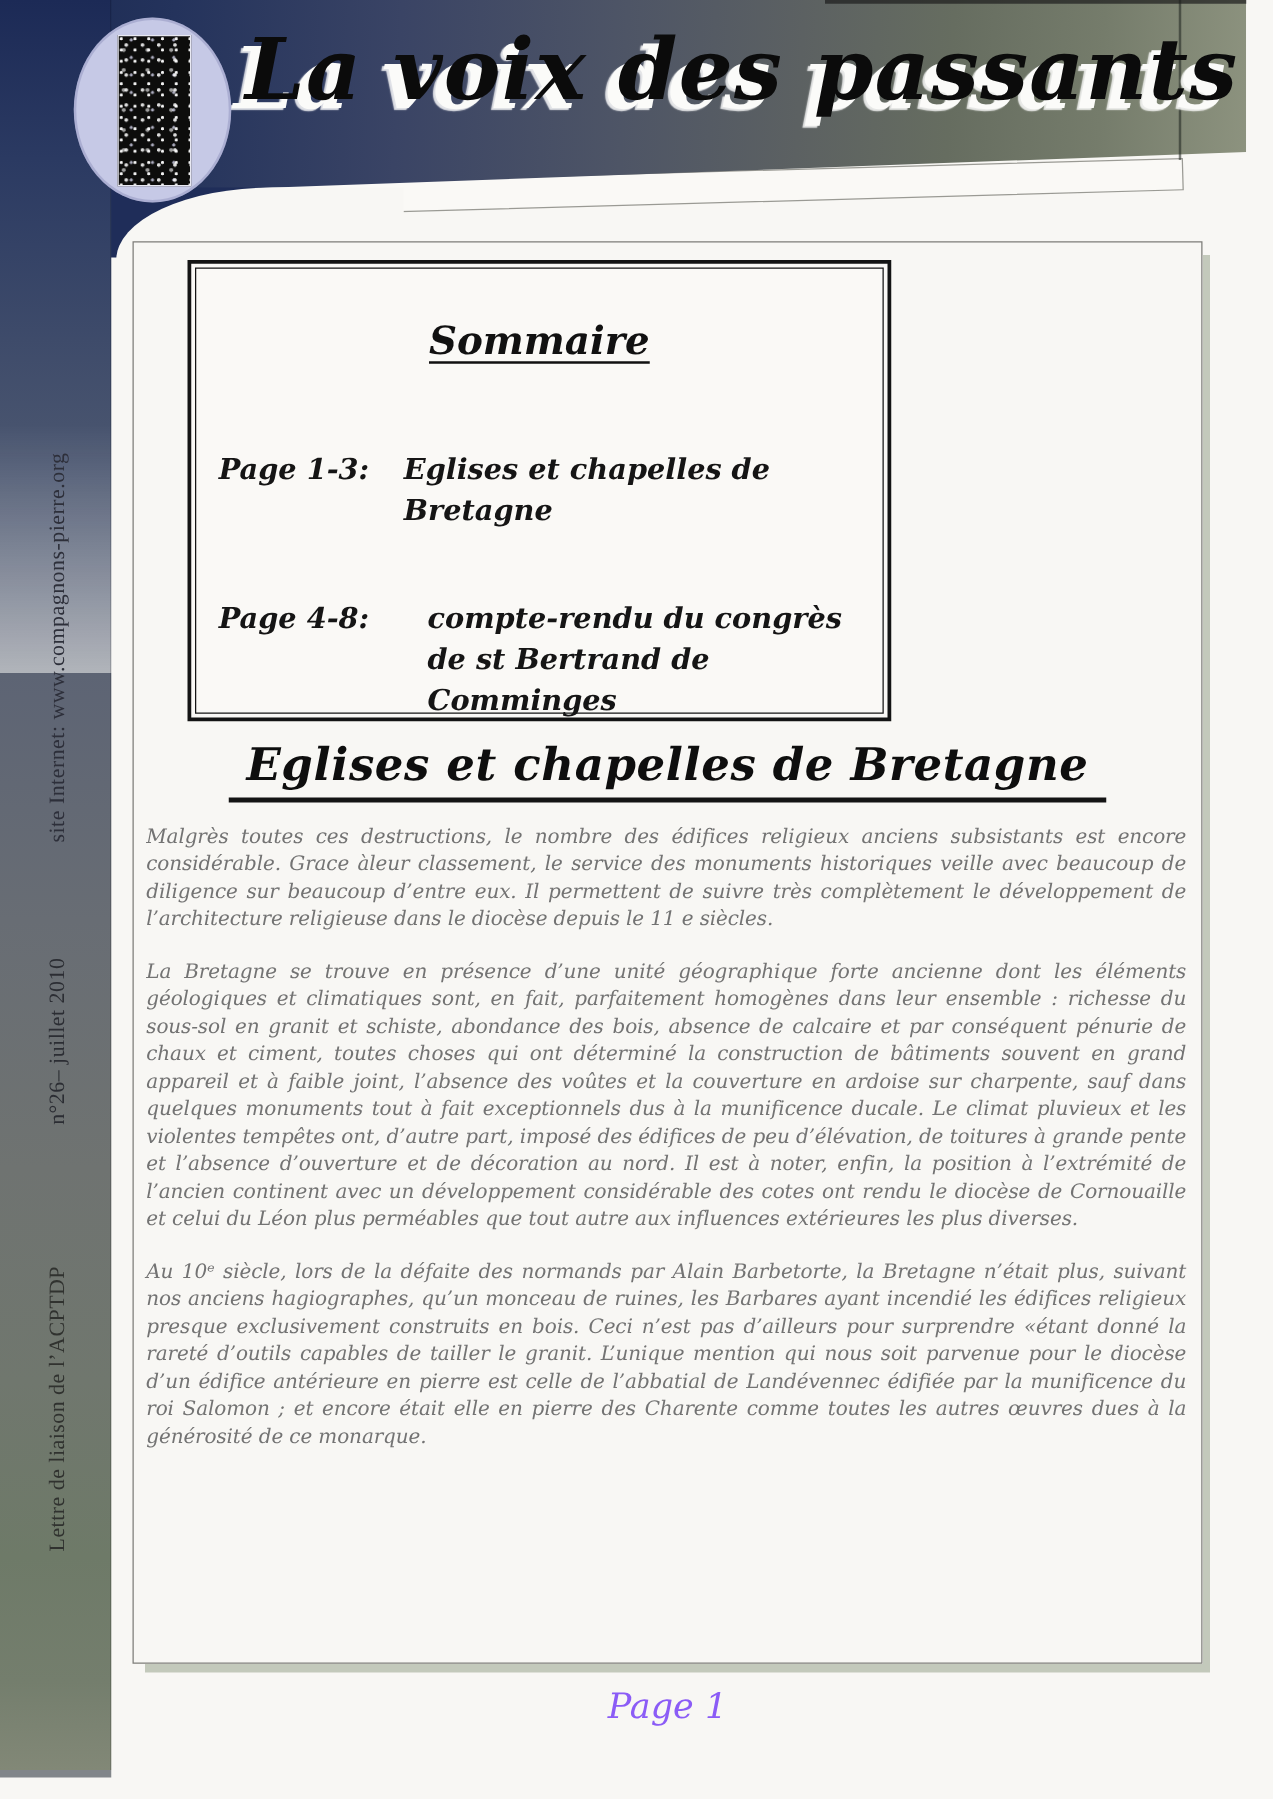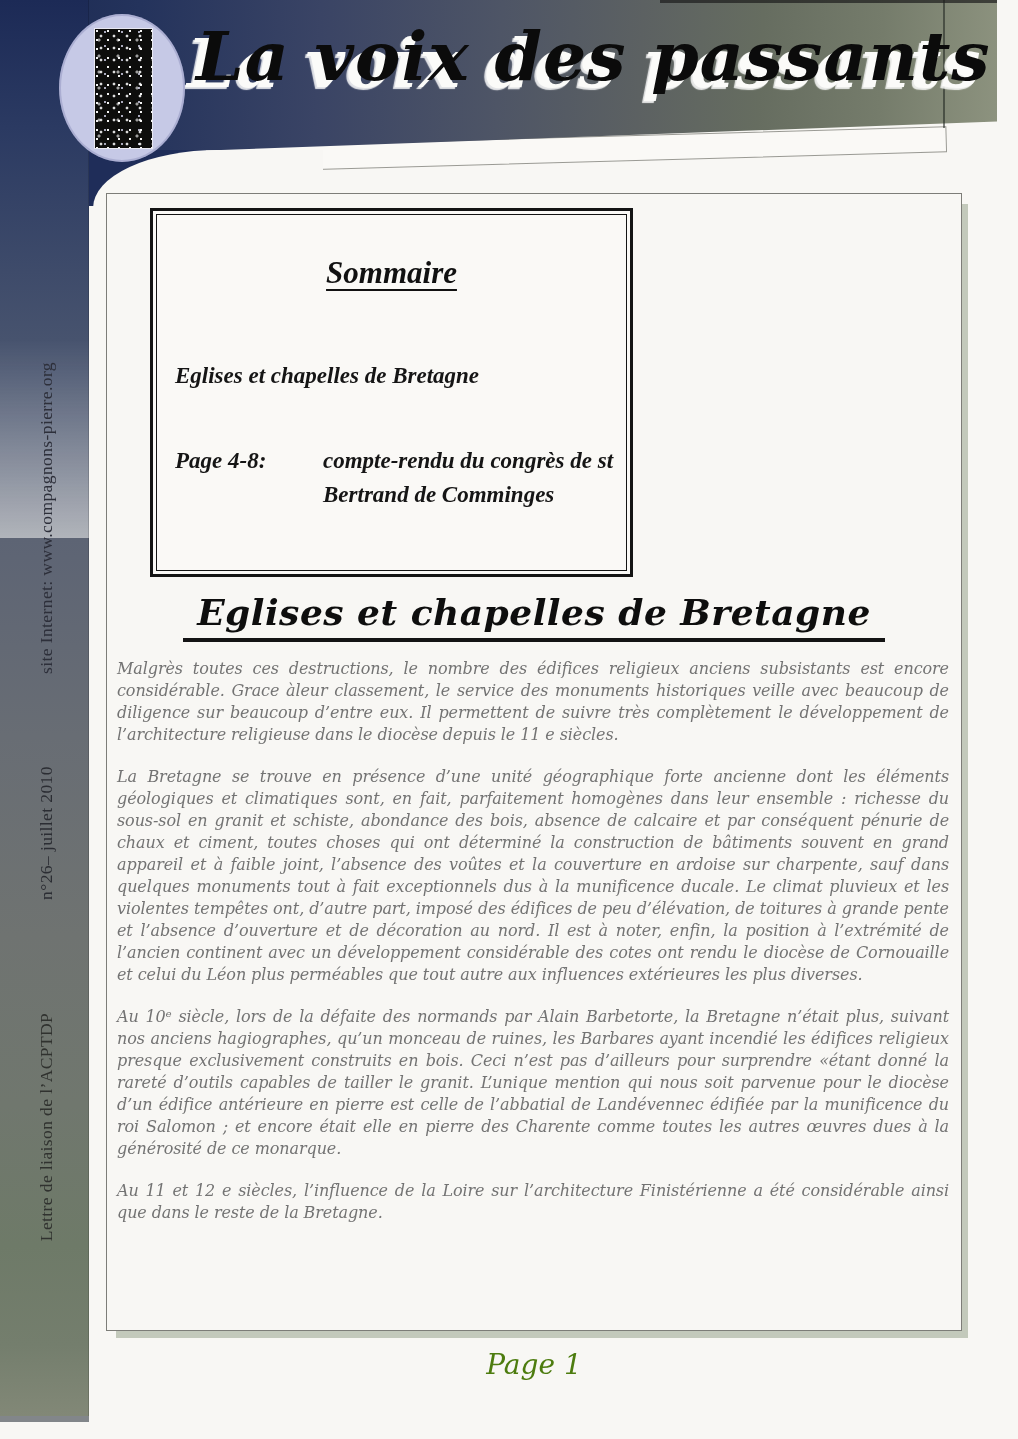--- a/index.html
+++ b/index.html
@@ -56,46 +56,46 @@
       radial-gradient(circle at 10px 3px,rgba(225,225,250,.75) 1px,transparent 1.5px),
       radial-gradient(circle at 4px 11px,rgba(255,255,255,.6) 1.3px,transparent 1.8px);
     background-size:11px 9px,13px 12px,17px 14px,19px 16px;}
 
   
   .content-frame{position:absolute;left:106px;top:193px;width:856px;height:1138px;
     border:1px solid #7d7d78;z-index:5;background:transparent;
     box-shadow:8px 9px 0 -2px #c3c9bb;box-sizing:border-box;}
 
   
-  .sommaire-outer{position:absolute;left:43px;top:14px;width:483px;height:369px;
-    border:3px solid #141414;box-sizing:border-box;background:#faf9f6;font-family:Liberation Serif, serif;}
+  .sommaire-outer{position:absolute;left:43px;top:14px;width:563px;height:369px;
+    border:3px solid #141414;box-sizing:border-box;background:#faf9f6;}
   .sommaire-inner{position:absolute;inset:3px;border:1px solid #141414;}
   .sommaire-title{margin-top:40px;text-align:center;
     font-style:italic;font-weight:bold;font-size:31px;color:#111;
     text-decoration:underline;text-decoration-thickness:2px;text-underline-offset:6px;}
   .sommaire-row{display:flex;padding-left:18px;font-style:italic;font-weight:bold;
     font-size:23px;color:#151515;line-height:1.45;}
   .sommaire-row.first{margin-top:68px;}
-  .sommaire-row.second{margin-top:52px;}
+  .sommaire-row.second{margin-top:52px;gap:19px;}
   .sommaire-pages{width:148px;flex:none;}
   .sommaire-text{width:395px;}
 
   
   .article{position:absolute;left:0;top:397px;width:100%;}
   .article-heading-wrap{text-align:center;margin:0 0 16px 0;}
   .article-heading{display:inline-block;font-style:italic;font-weight:bold;
     font-size:36px;color:#0e0e0e;padding:0 14px 5px 14px;
     border-bottom:4px solid #141414;letter-spacing:.5px;}
   .article p{margin:0 12px 20px 10px;text-align:justify;
     font-style:italic;font-size:16px;line-height:22px;color:#737373;
     letter-spacing:-0.1px;}
 
   
   .page-number{position:absolute;left:106px;top:1348px;width:856px;
-    text-align:center;font-style:italic;font-size:28px;color:#4d7c0f;z-index:5;}
+    text-align:center;font-style:italic;font-size:28px;color:#8b5cf6;z-index:5;}
 </style>
 </head>
 <body>
 
 <div class="page">
 
   <div class="underbanner-strip"></div>
   <div class="banner"></div>
   <div class="banner-vline"></div>
   <div class="top-streak"></div>
@@ -113,34 +113,34 @@
   <div class="logo-ellipse">
     <div class="logo-stamp"></div>
   </div>
 
   <div class="content-frame">
 
     <div class="sommaire-outer">
       <div class="sommaire-inner">
         <div class="sommaire-title">Sommaire</div>
         <div class="sommaire-row first">
+          <span class="sommaire-pages">Page 1-3:</span>
           <span class="sommaire-text">Eglises et chapelles de Bretagne</span>
         </div>
         <div class="sommaire-row second">
           <span class="sommaire-pages">Page 4-8:</span>
           <span class="sommaire-text">compte-rendu du congrès de st Bertrand de Comminges</span>
         </div>
       </div>
     </div>
 
     <div class="article">
       <div class="article-heading-wrap">
         <span class="article-heading">Eglises et chapelles de Bretagne</span>
       </div>
       <p>Malgrès toutes ces destructions, le nombre des édifices religieux anciens subsistants est encore considérable. Grace àleur classement, le service des monuments historiques veille avec beaucoup de diligence sur beaucoup d’entre eux. Il permettent de suivre très complètement le développement de l’architecture religieuse dans le diocèse depuis le 11 e siècles.</p>
       <p>La Bretagne se trouve en présence d’une unité géographique forte ancienne dont les éléments géologiques et climatiques sont, en fait, parfaitement homogènes dans leur ensemble : richesse du sous-sol en granit et schiste, abondance des bois, absence de calcaire et par conséquent pénurie de chaux et ciment, toutes choses qui ont déterminé la construction de bâtiments souvent en grand appareil et à faible joint, l’absence des voûtes et la couverture en ardoise sur charpente, sauf dans quelques monuments tout à fait exceptionnels dus à la munificence ducale. Le climat pluvieux et les violentes tempêtes ont, d’autre part, imposé des édifices de peu d’élévation, de toitures à grande pente et l’absence d’ouverture et de décoration au nord. Il est à noter, enfin, la position à l’extrémité de l’ancien continent avec un développement considérable des cotes ont rendu le diocèse de Cornouaille et celui du Léon plus perméables que tout autre aux influences extérieures les plus diverses.</p>
       <p>Au 10ᵉ siècle, lors de la défaite des normands par Alain Barbetorte, la Bretagne n’était plus, suivant nos anciens hagiographes, qu’un monceau de ruines, les Barbares ayant incendié les édifices religieux presque exclusivement construits en bois. Ceci n’est pas d’ailleurs pour surprendre «étant donné la rareté d’outils capables de tailler le granit. L’unique mention qui nous soit parvenue pour le diocèse d’un édifice antérieure en pierre est celle de l’abbatial de Landévennec édifiée par la munificence du roi Salomon ; et encore était elle en pierre des Charente comme toutes les autres œuvres dues à la générosité de ce monarque.</p>
-      <p>Au 11 et 12 e siècles, l’influence de la Loire sur l’architecture Finistérienne a été considérable ainsi que dans le reste de la Bretagne.</p>
     </div>
   </div>
 
   <div class="page-number">Page 1</div>
 </div>
 
 </body></html>

